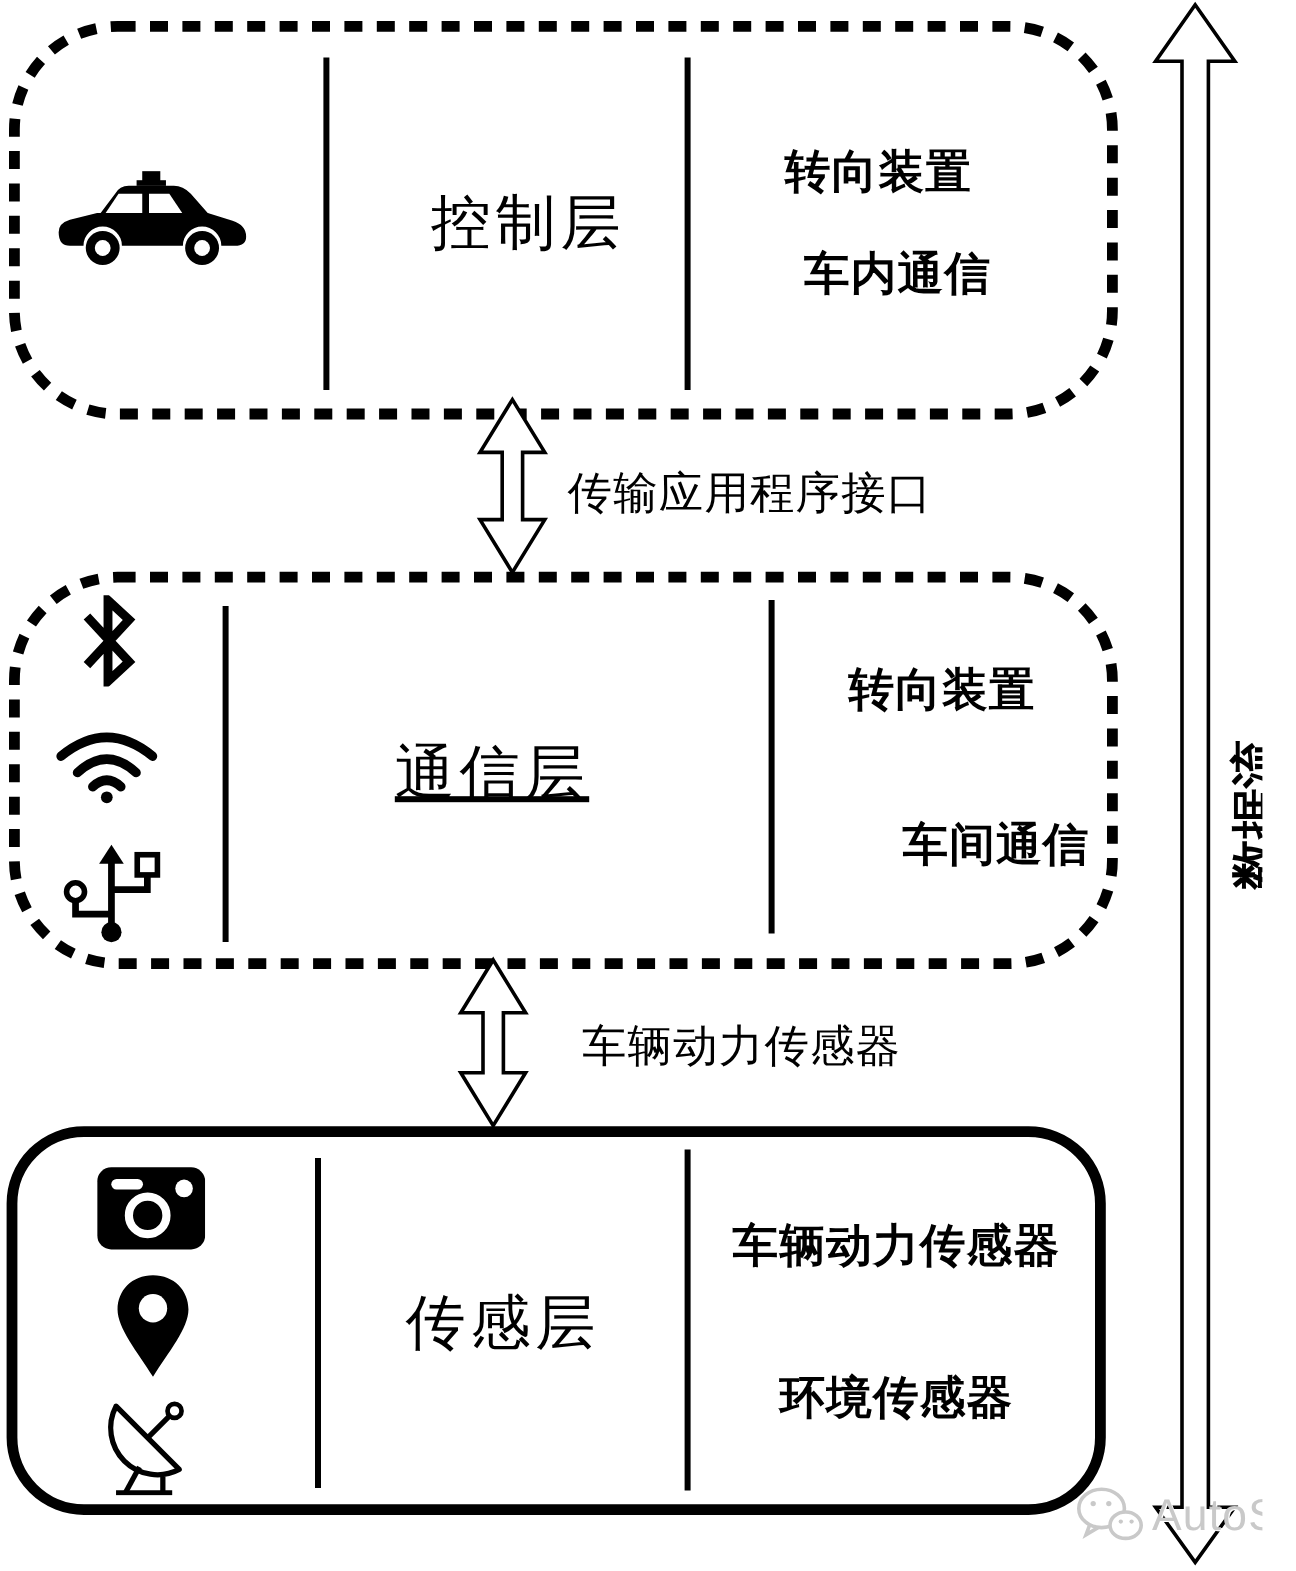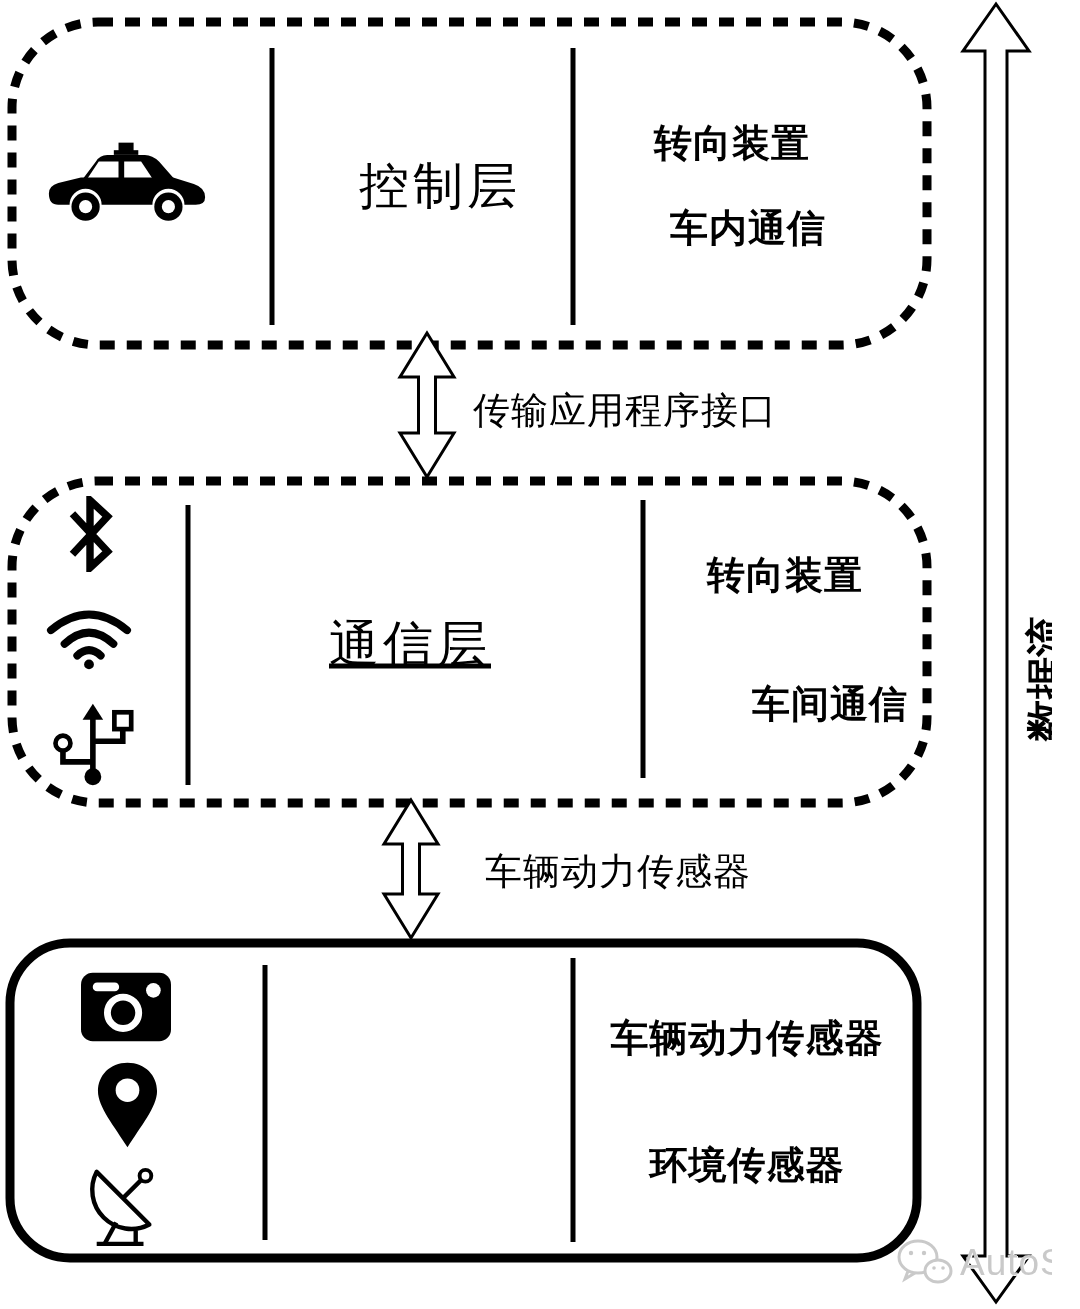--- a/index.html
+++ b/index.html
@@ -138,20 +138,21 @@
 
   <svg class="abs" style="left:85px;top:1164px;" width="78" height="82" viewBox="0 0 80 84">
     <path d="M12 8 A40 40 0 0 0 66 62 Z" fill="none" stroke="#000" stroke-width="4.5" stroke-linejoin="round"></path>
     <line x1="39" y1="35" x2="58" y2="16" stroke="#000" stroke-width="4.5"></line>
     <circle cx="62" cy="12" r="6" fill="#fff" stroke="#000" stroke-width="4"></circle>
     <line x1="32" y1="60" x2="20" y2="82" stroke="#000" stroke-width="4.5"></line>
     <line x1="52" y1="68" x2="52" y2="82" stroke="#000" stroke-width="4.5"></line>
     <line x1="12" y1="82" x2="60" y2="82" stroke="#000" stroke-width="4.5"></line>
   </svg>
 
+  <div class="label layer-title" style="left:419px;top:1103px;">传感层</div>
   <div class="label item-label" style="left:747px;top:1038px;">车辆动力传感器</div>
   <div class="label item-label" style="left:747px;top:1165px;">环境传感器</div>
 
   <div class="label dataflow-label" style="left:1047px;top:678px;">数据流</div>
 
   <div class="watermark">
     <svg width="58" height="50" viewBox="0 0 58 50">
       <ellipse cx="22" cy="19" rx="19" ry="16" fill="none" stroke="#c9c9c9" stroke-width="3"></ellipse>
       <circle cx="15" cy="15" r="2.2" fill="#c9c9c9"></circle>
       <circle cx="28" cy="15" r="2.2" fill="#c9c9c9"></circle>

